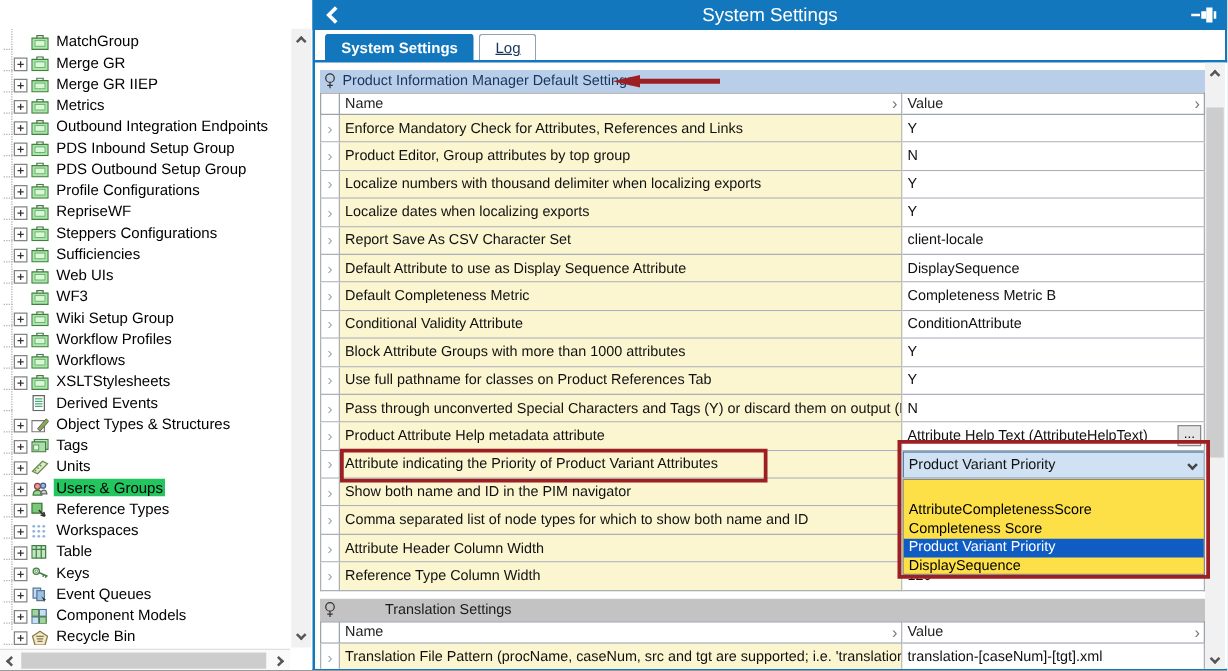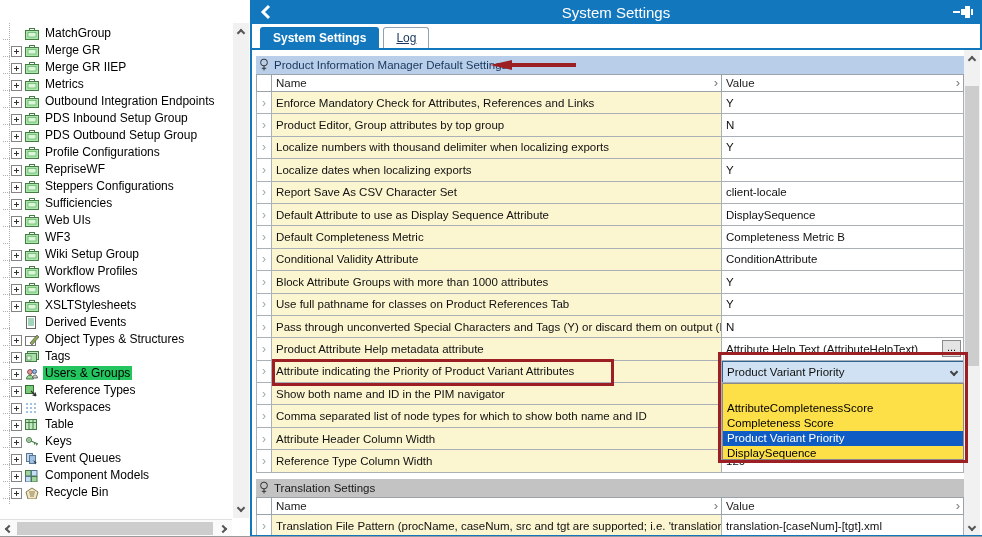--- a/index.html
+++ b/index.html
@@ -52,21 +52,21 @@
   .tab.active { background:#1377bd; color:#fff; font-weight:bold; border-color:#1377bd; }
   .tab.inactive { background:#fff; color:#17365d; }
   .tab.inactive .tab-label { text-decoration:underline; }
 
   .content { position:absolute; left:0; top:48px; width:732px; height:487px; background:#fff;
              border-top:2px solid #1377bd; overflow:hidden; }
 
   .sec-header { position:absolute; left:4px; width:708px; height:18px; display:flex; align-items:center;
                 font-size:11.5px; color:#17365d; padding-left:2px; }
   .sec1 { top:6px; background:#b9cee9; }
-  .sec2 { top:429px; background:#c3c3c3; color:#1a1a1a; }
+  .sec2 { top:429px; background:#c3c3c3; color:#1a1a1a;gap:34px; }
   .lamp { width:12px; height:14px; margin-right:4px; flex:0 0 auto; }
 
   .colhdr { position:absolute; left:4px; width:708px; height:18px; display:flex; font-size:11.5px; color:#222; }
   .colhdr1 { top:24px; } .colhdr2 { top:447px; }
   .hcell { border:1px solid #9aa2aa; border-left:none; background:#fff; display:flex; align-items:center;
            padding:0 4px; position:relative; }
   .hcell:first-child { border-left:1px solid #9aa2aa; }
   .hcell .sort { position:absolute; right:3px; color:#777; font-size:13px; line-height:10px; }
   .c-exp { width:16px; flex:0 0 auto; }
   .c-name { width:450px; flex:0 0 auto; }
@@ -344,20 +344,31 @@
           <span class="twig"></span>
           <span class="plus"></span>
           <span class="ticon">
             <svg width="14" height="11">
               <rect x="2.5" y="0.5" width="11" height="8" fill="#bfe9bf" stroke="#467d46"></rect>
               <rect x="0.5" y="2.5" width="11" height="8" fill="#a8e0a8" stroke="#467d46"></rect>
               <rect x="2" y="5" width="4" height="4" fill="#e8fbe8" stroke="#467d46" stroke-width="0.6"></rect>
             </svg>
           </span>
           <span class="tlabel">Tags</span>
+        </div>
+        <div class="trow">
+          <span class="twig"></span>
+          <span class="plus"></span>
+          <span class="ticon">
+            <svg width="14" height="12">
+              <path d="M1 9L9 1l4 2-8 8z" fill="#d8edc8" stroke="#6a8a4a"></path>
+              <path d="M3 8l1 1M5 6l1 1M7 4l1 1" stroke="#6a8a4a"></path>
+            </svg>
+          </span>
+          <span class="tlabel">Units</span>
         </div>
         <div class="trow selected">
           <span class="twig"></span>
           <span class="plus"></span>
           <span class="ticon">
             <svg width="14" height="12">
               <circle cx="5" cy="4" r="2.4" fill="#e89898" stroke="#884444"></circle>
               <circle cx="9.5" cy="3.5" r="2" fill="#98b8e8" stroke="#445f88"></circle>
               <path d="M1.5 11c0-2.4 1.6-3.8 3.5-3.8S8.5 8.6 8.5 11z" fill="#98d898" stroke="#3f7a3f"></path>
               <path d="M7.5 10c.4-2 1.2-3 2.6-3 1.3 0 2.2 1 2.4 3z" fill="#cfcfcf" stroke="#666"></path>

